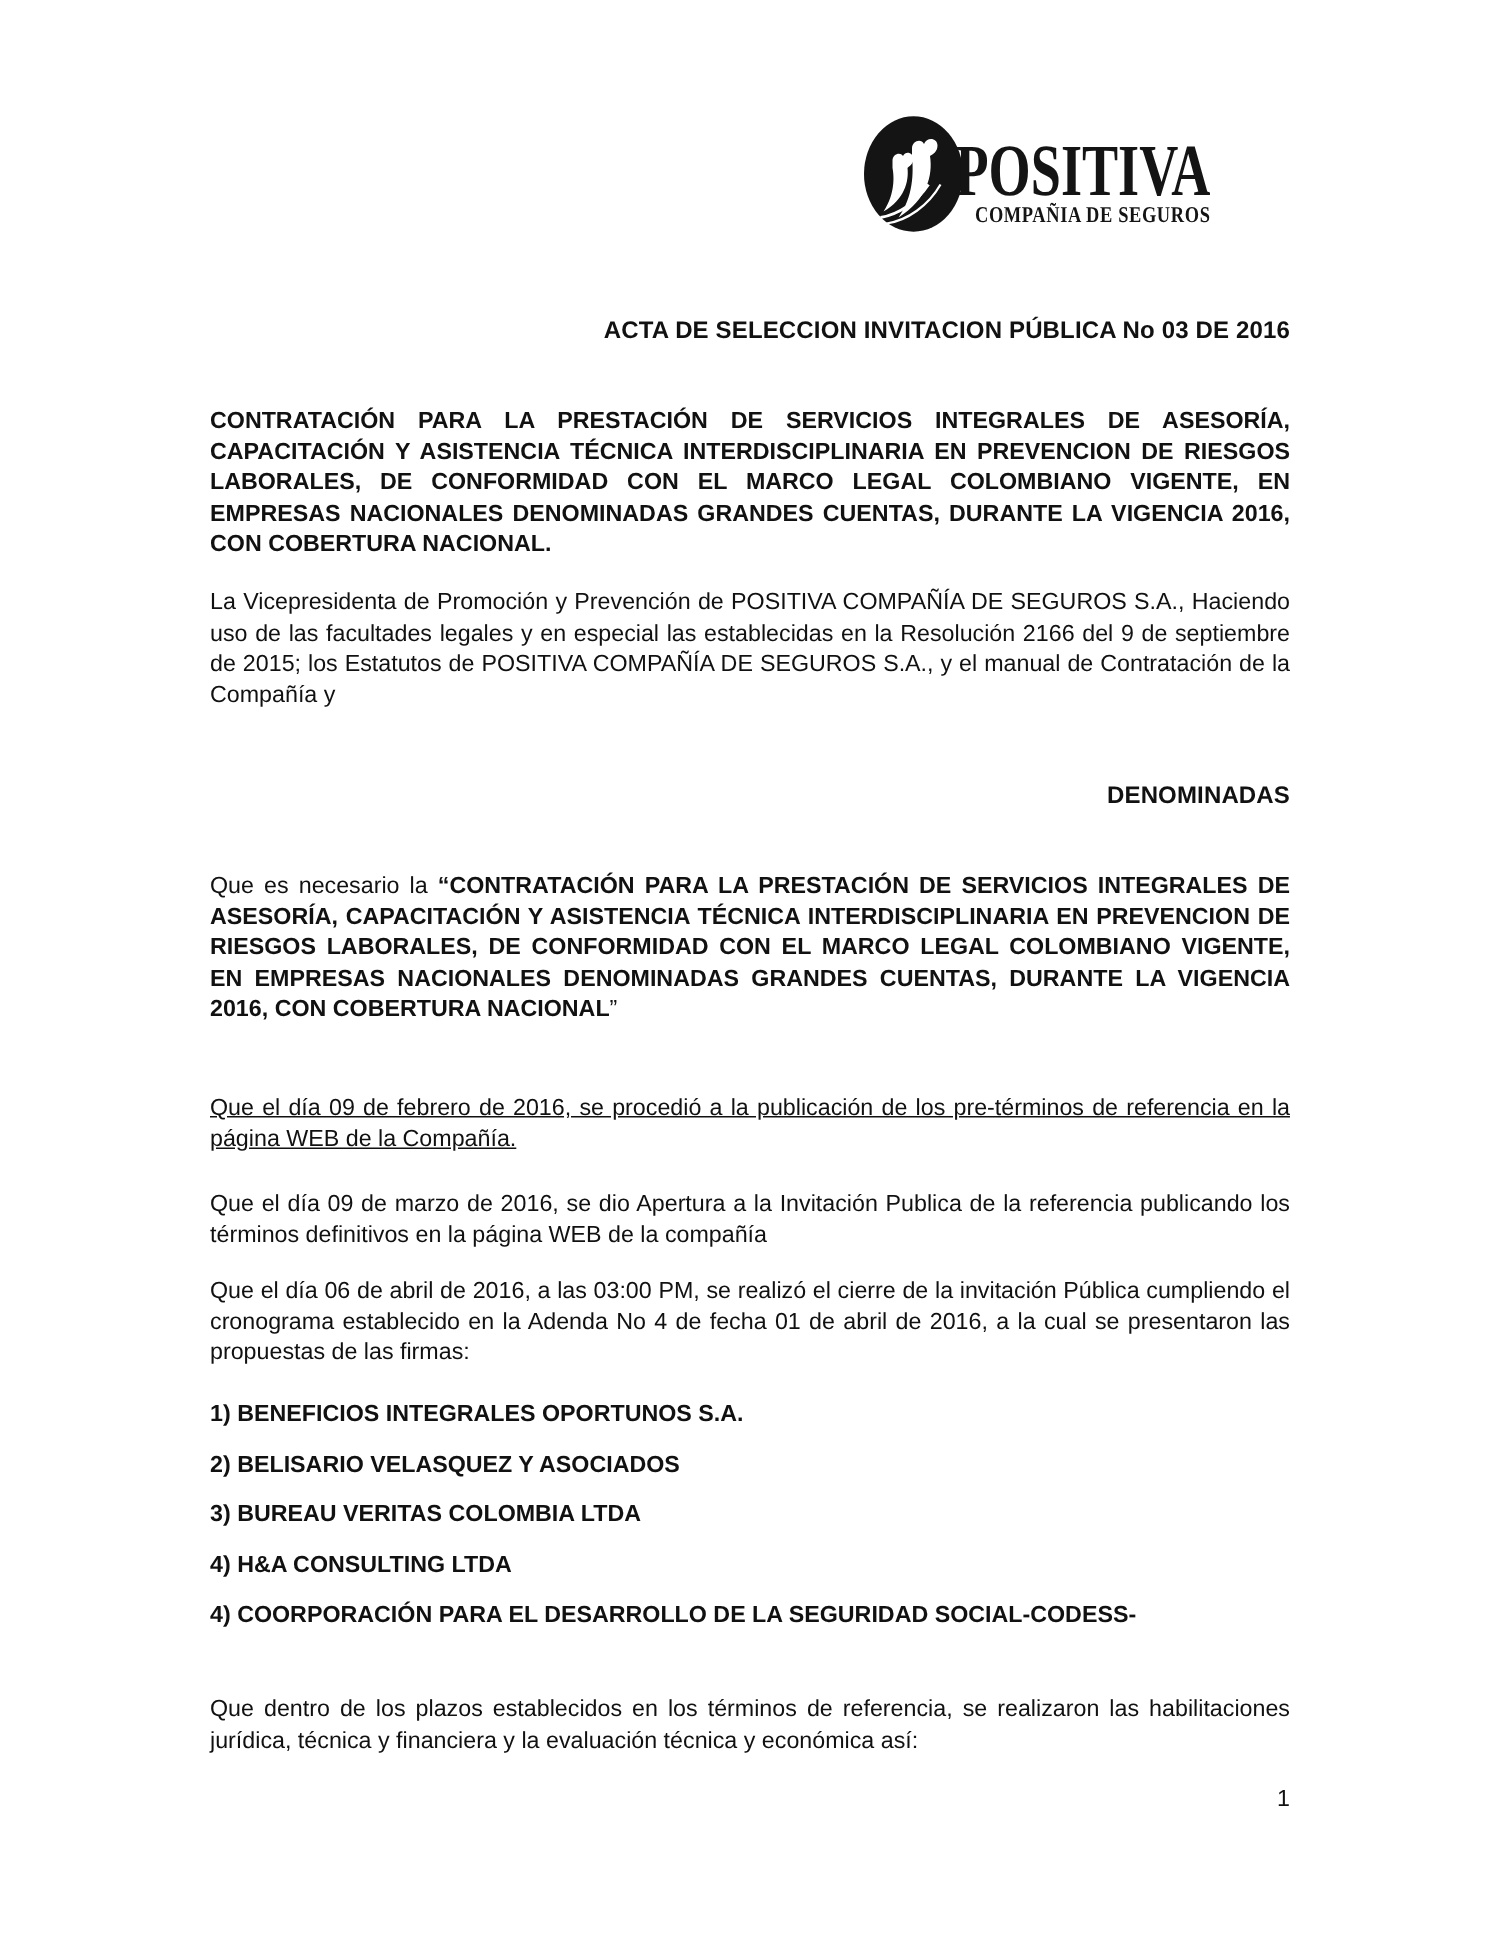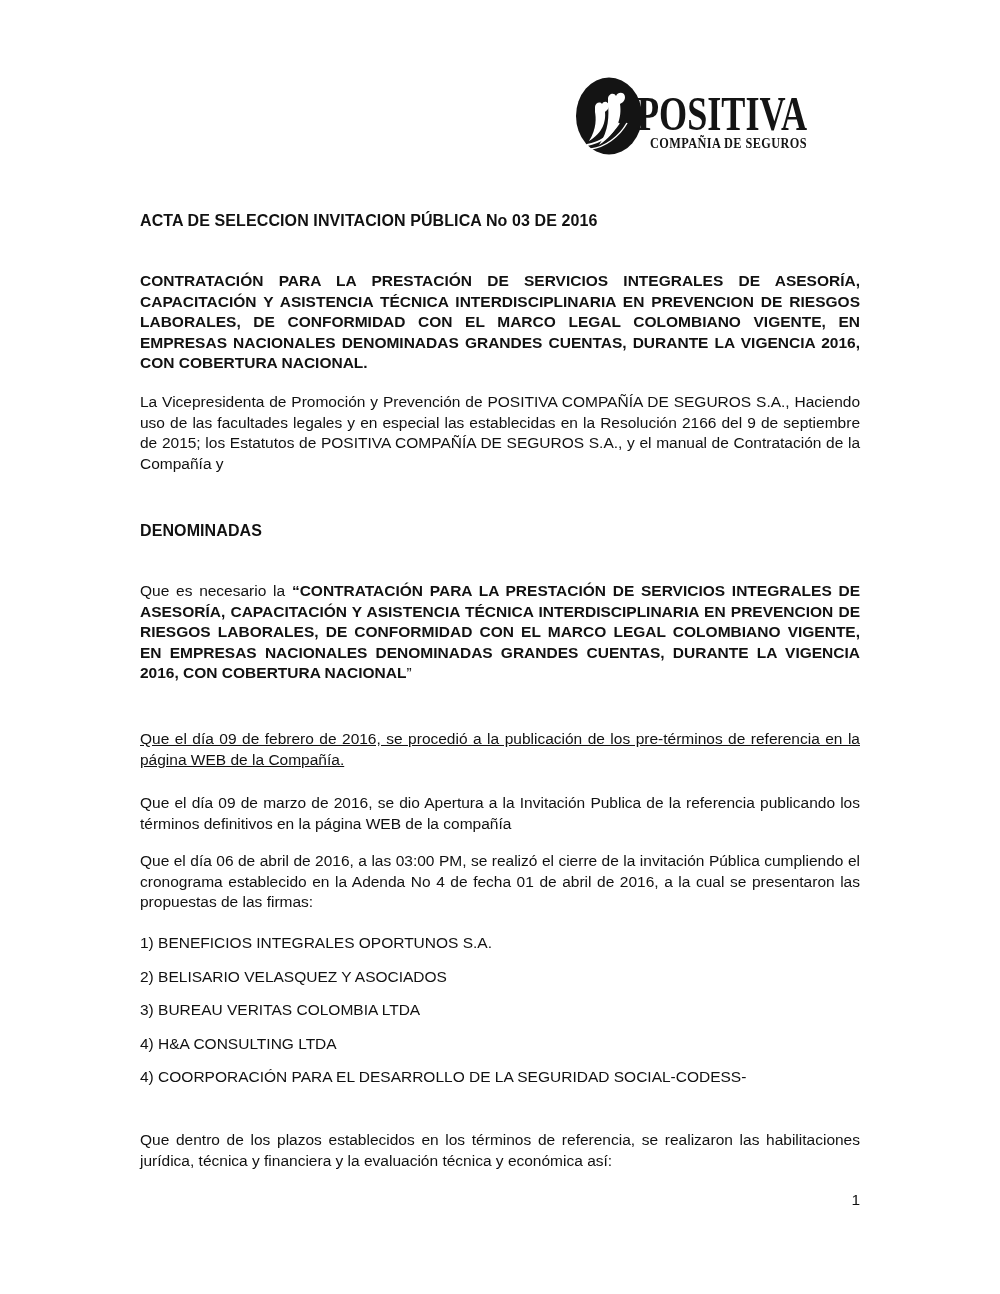--- a/index.html
+++ b/index.html
@@ -14,41 +14,41 @@
   }
   .block {
     position: absolute;
     left: 140px;
     width: 720px;
     font-size: 15.5px;
     line-height: 20.5px;
     margin: 0;
   }
   .justify { text-align: justify; }
-  .center  { text-align: left; }
+  .center  { text-align: right; }
   .bold    { font-weight: 700; }
   .title   { font-size: 16px; font-weight: 700; letter-spacing: 0.1px; }
 
   .logo { position: absolute; top: 77px; left: 575px; width: 240px; height: 80px; }
   .logo svg { display: block; }
   .brand-text {
     font-family: "Liberation Serif", serif;
     font-weight: 700;
     font-size: 49px;
     fill: #141414;
   }
   .tagline-text {
     font-family: "Liberation Serif", serif;
     font-weight: 600;
     font-size: 15px;
     fill: #141414;
     letter-spacing: 0.5px;
   }
 
-  .bidder-item { margin: 0 0 13px 0; font-weight: 400; }
+  .bidder-item { margin: 0 0 13px 0; font-weight: 700; }
   .page-number { text-align: right; }
 </style>
 </head>
 <body>
 
 <div class="page">
 
   <div class="logo">
     <svg width="240" height="80" viewBox="0 0 240 80" xmlns="http://www.w3.org/2000/svg">
       <g>

